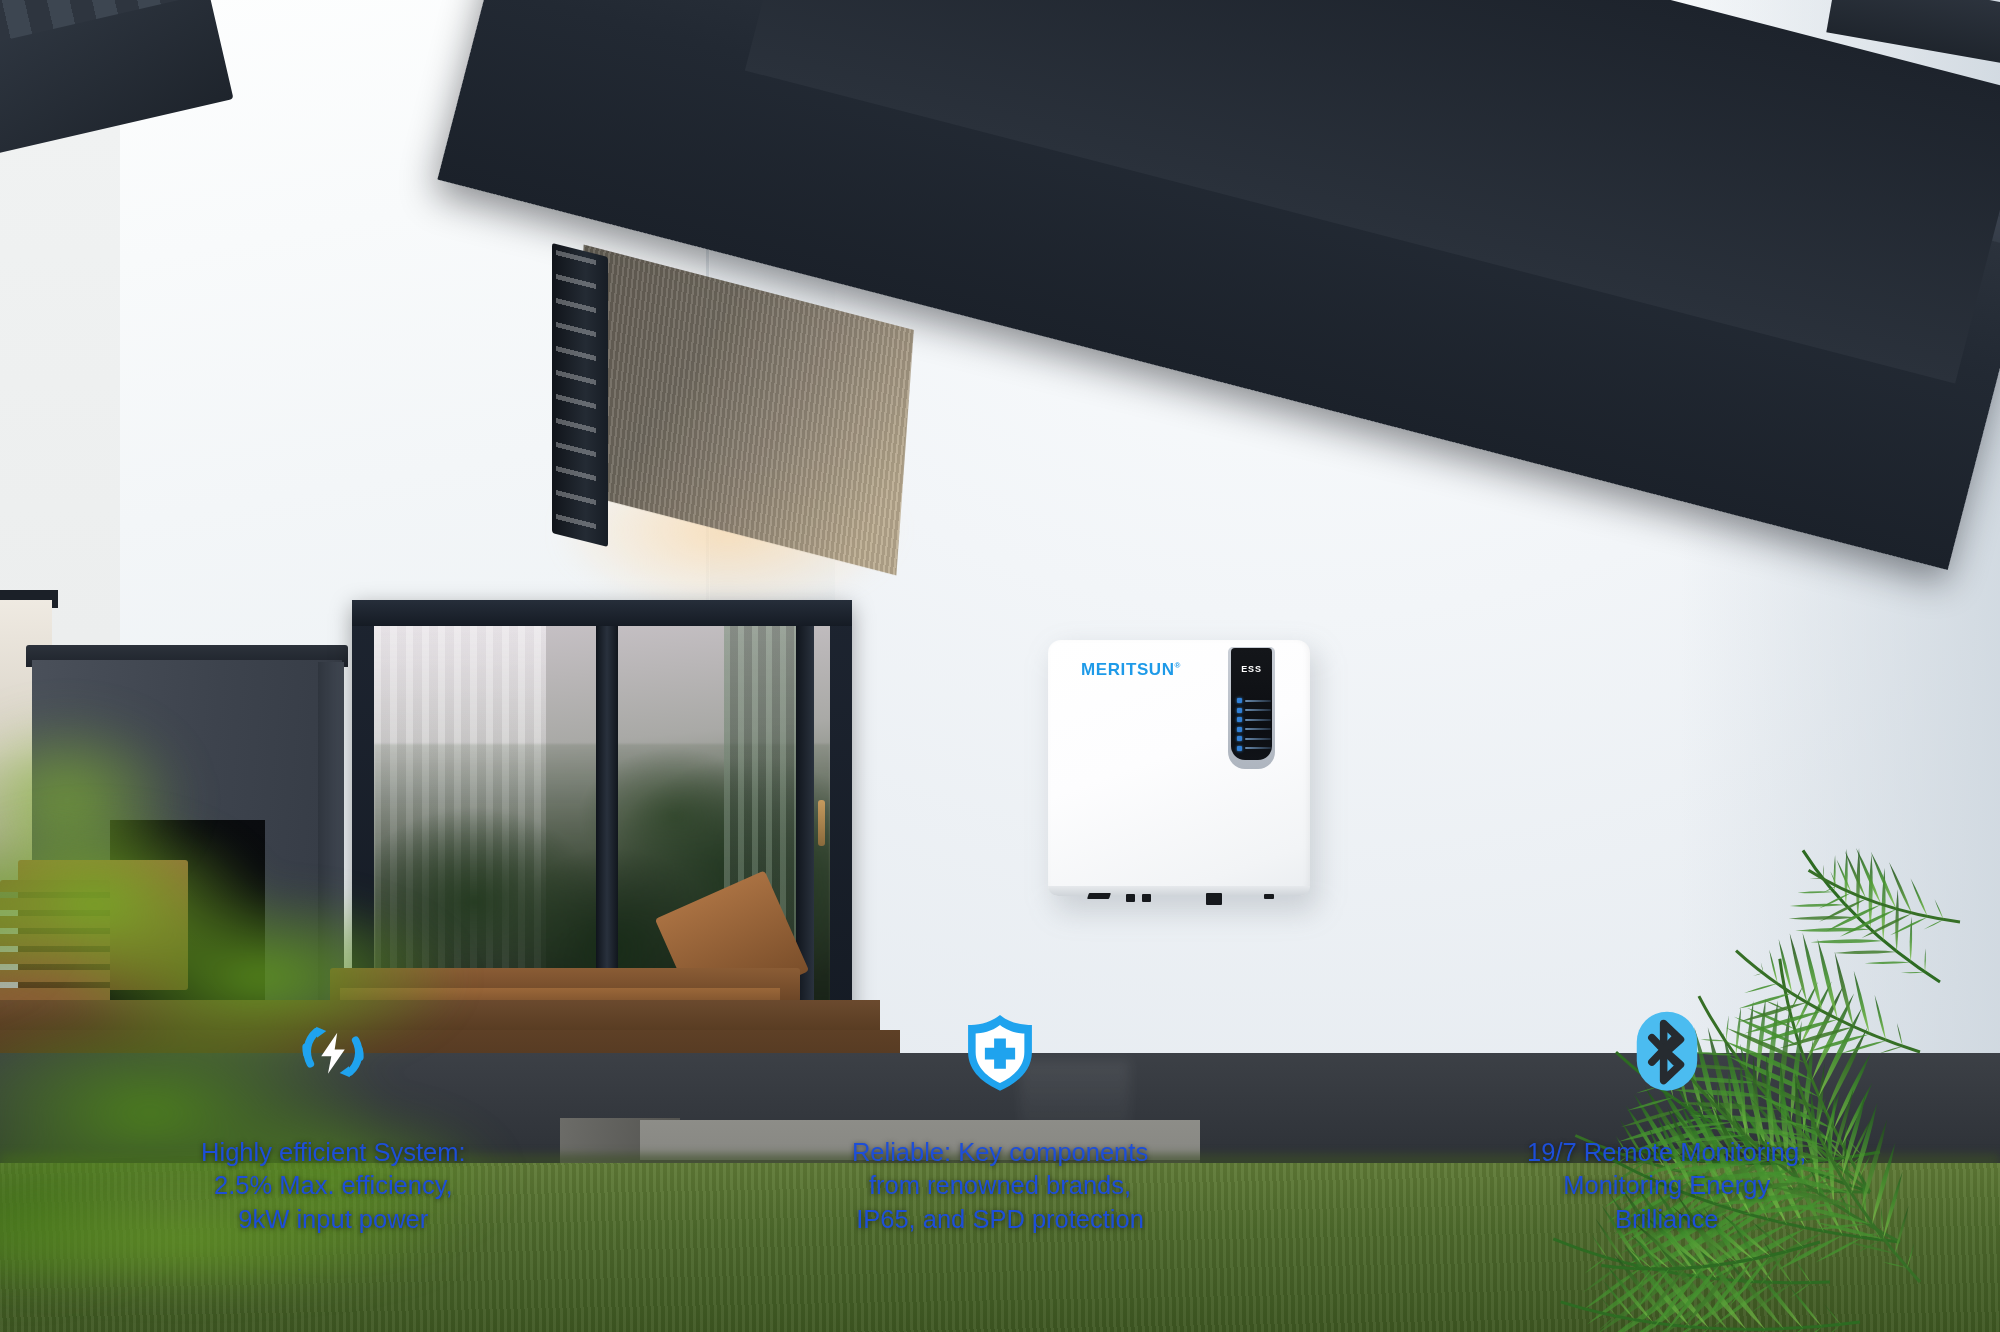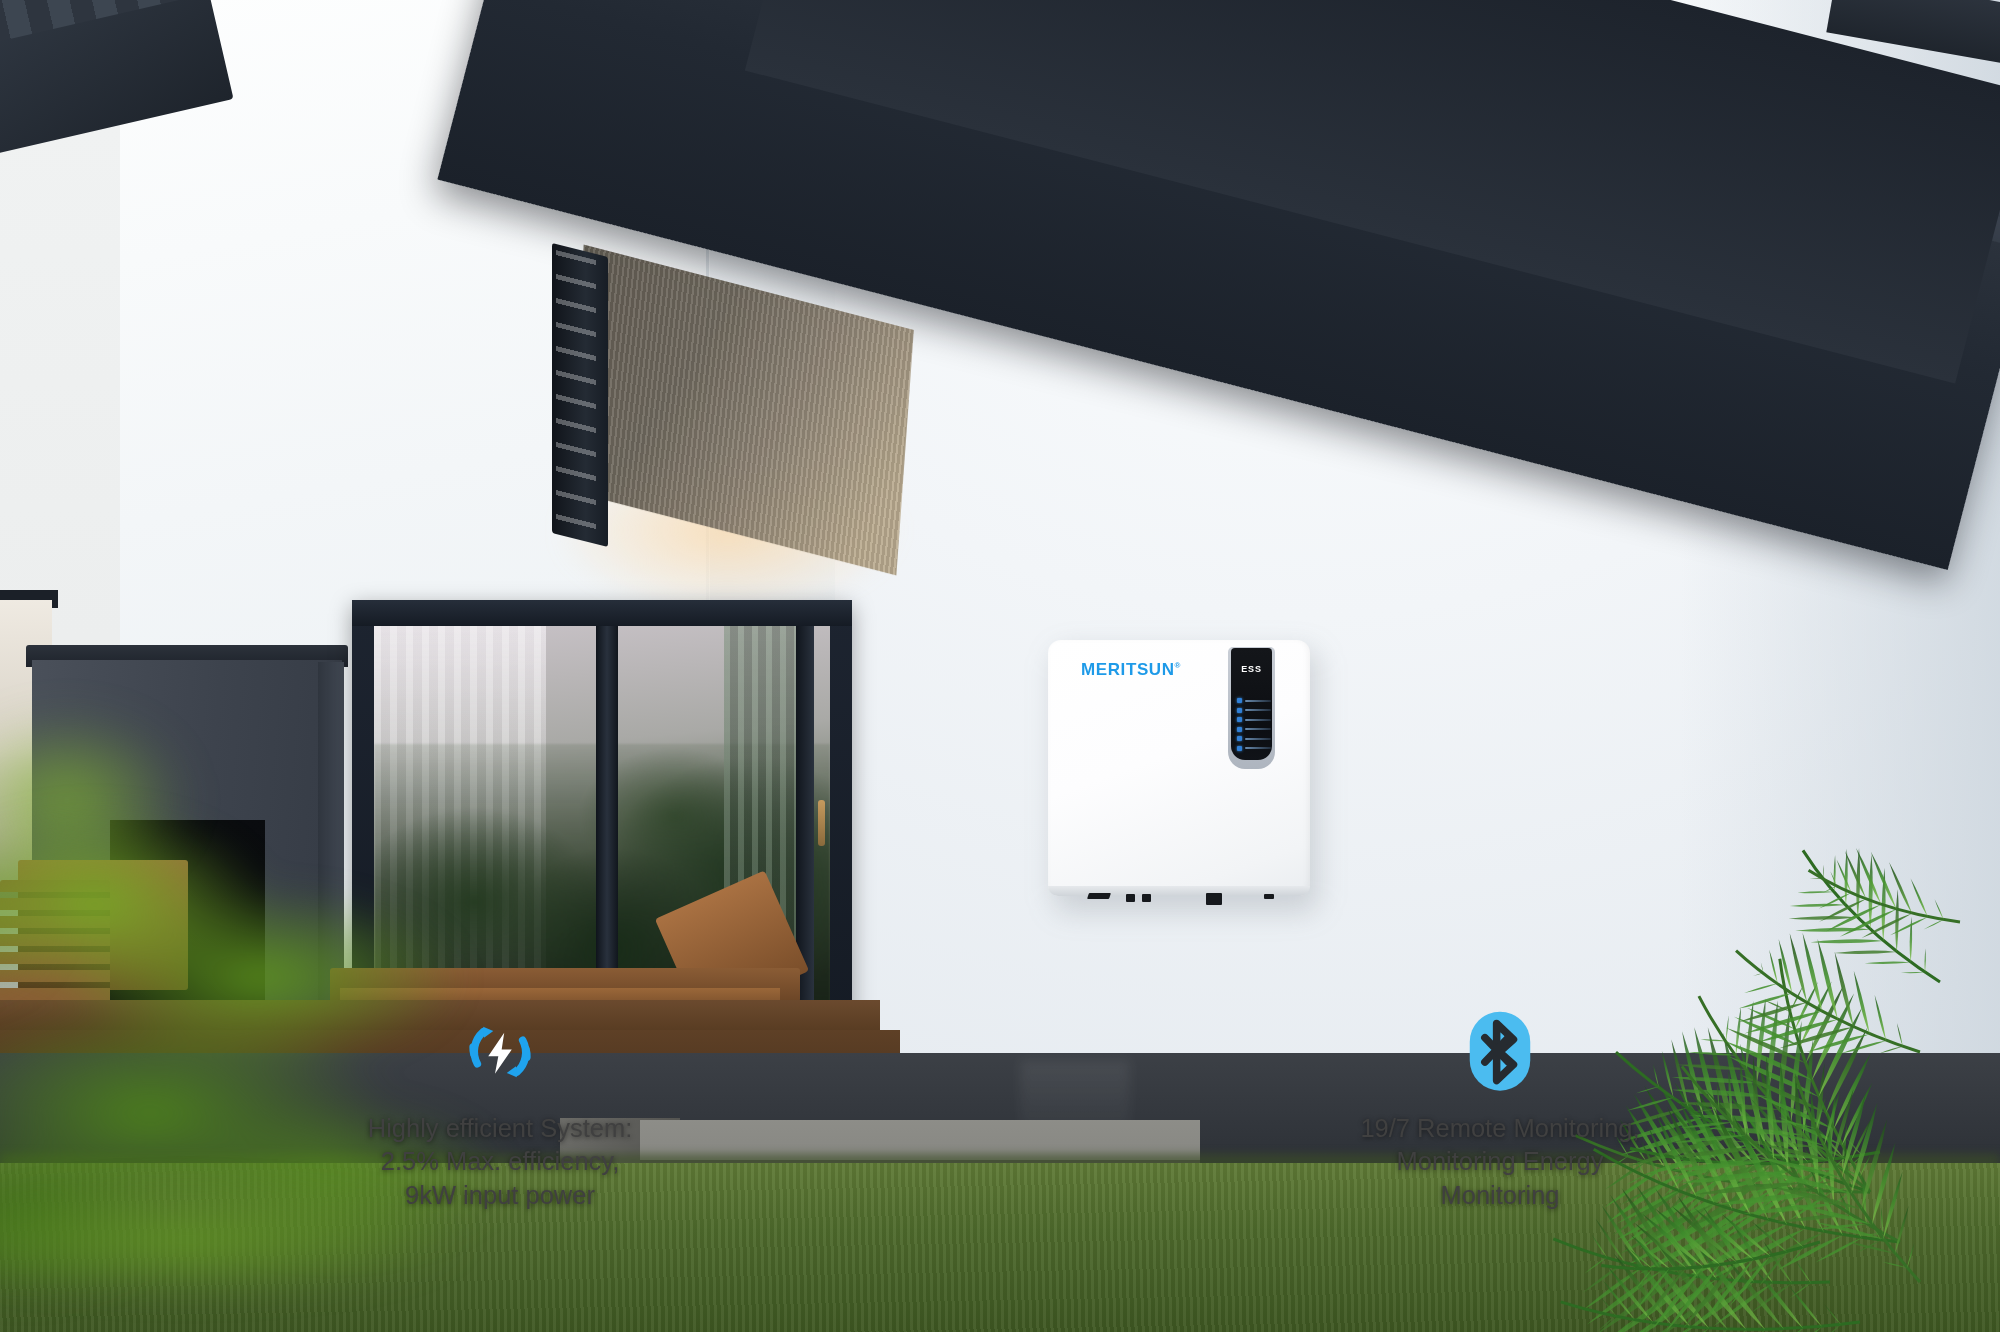--- a/index.html
+++ b/index.html
@@ -377,26 +377,27 @@
   
   .features {
     position:absolute; left:0; top:1010px; width:2000px; height:322px;
     display:flex;
   }
   .feature {
     flex:1; display:flex; flex-direction:column; align-items:center;
   }
   .feature-icon { width:84px; height:84px; margin-bottom:18px; }
   .feature-text {
-    text-align:center; color:#404040;
+    text-align:center; color:#1d4ed8;
     font-family:"Liberation Sans", sans-serif;
     font-size:25.5px; line-height:1.31;
     font-weight:400;
     text-shadow:0 1px 5px rgba(0,0,0,.55);
     max-width:420px;
+    margin-top:24px;
   }
   .feature-text .ln { display:block; }
 </style>
 </head>
 <body>
 
 <div id="stage">
 
   <div>
     <div class="layer wall-main"></div>
@@ -976,28 +977,40 @@
         <path d="M70 80 L58 75 L69 67 Z" fill="#1FA3EE"></path>
         <path d="M55 27 L36 55 L48 55 L44 76 L64 47 L52 47 Z" fill="#ffffff"></path>
       </svg>
       <div class="feature-text">
         <span class="ln">Highly efficient System:</span>
         <span class="ln">2.5% Max. efficiency,</span>
         <span class="ln">9kW input power</span>
       </div>
     </div>
 
+    <div class="feature">
+      <svg class="feature-icon" viewBox="0 0 100 100">
+        <path d="M50 6 C38 16 22 18 12 18 L12 50 C12 74 32 88 50 96 C68 88 88 74 88 50 L88 18 C78 18 62 16 50 6 Z" fill="#1FA3EE"></path>
+        <path d="M50 18 C40 26 28 28 21 28 L21 50 C21 69 36 80 50 87 C64 80 79 69 79 50 L79 28 C72 28 60 26 50 18 Z" fill="#ffffff"></path>
+        <path d="M43 34 L57 34 L57 45 L68 45 L68 59 L57 59 L57 70 L43 70 L43 59 L32 59 L32 45 L43 45 Z" fill="#1FA3EE"></path>
+      </svg>
+      <div class="feature-text">
+        <span class="ln">Reliable: Key components</span>
+        <span class="ln">from renowned brands,</span>
+        <span class="ln">IP65, and SPD protection</span>
+      </div>
+    </div>
 
     <div class="feature">
       <svg class="feature-icon" viewBox="0 0 100 100">
         <rect x="14" y="2" width="72" height="94" rx="36" fill="#4BBCF0"></rect>
         <path d="M46 16 L66 35 L46 53 L46 16 Z M46 47 L66 65 L46 84 L46 47 Z" fill="none" stroke="#262b30" stroke-width="9" stroke-linejoin="round"></path>
         <path d="M32 33 L60 62 M32 62 L60 33" stroke="#262b30" stroke-width="9" stroke-linecap="round"></path>
       </svg>
       <div class="feature-text">
         <span class="ln">19/7 Remote Monitoring,</span>
         <span class="ln">Monitoring Energy</span>
-        <span class="ln">Monitoring</span>
+        <span class="ln">Brilliance</span>
       </div>
     </div>
 
   </div>
 </div>
 
 </body></html>

